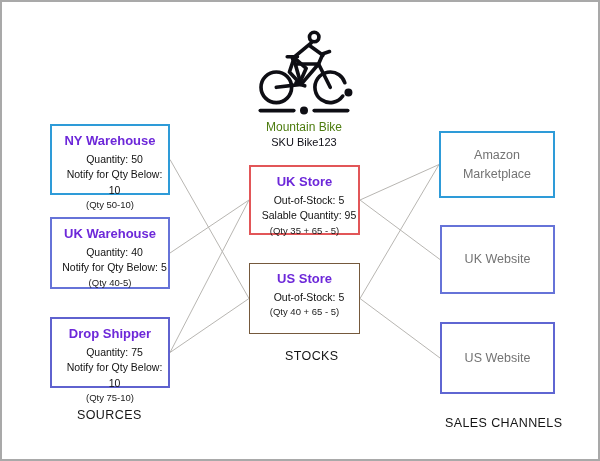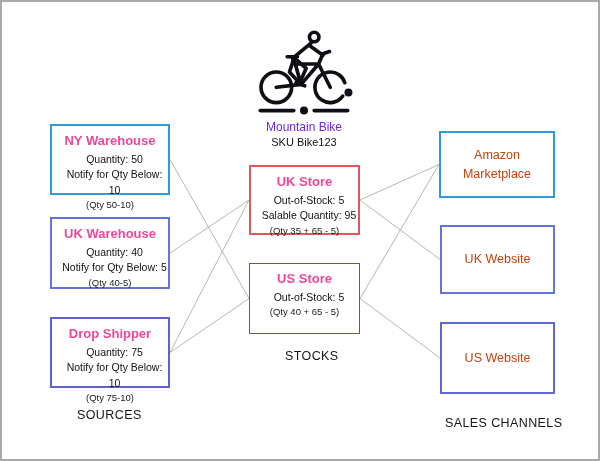--- a/index.html
+++ b/index.html
@@ -1,32 +1,32 @@
 <!DOCTYPE html>
 <html><head>
 <meta charset="utf-8">
 <style>
   html,body{margin:0;padding:0;background:#fff;font-family:"Liberation Sans",sans-serif;}
   #canvas{position:relative;width:600px;height:461px;box-sizing:border-box;
           border:2px solid #a9a9a9;background:#fff;overflow:hidden;}
   #edge-layer{position:absolute;left:0;top:0;width:100%;height:100%;z-index:0;}
   .node{position:absolute;box-sizing:border-box;background:#fff;z-index:2;
         border:2px solid #888;text-align:center;color:#101018;}
-  .node-title{font-size:13px;font-weight:600;color:#ec4899;margin-top:7px;line-height:1.25;}
+  .node-title{font-size:13px;font-weight:600;color:#6d28d9;margin-top:7px;line-height:1.25;}
   .node-line{font-size:10.5px;line-height:1.45;color:#111;padding-left:9px;}
   .node-line.first{margin-top:3px;}
   .node-note{font-size:9.5px;color:#1a1a1a;margin-top:1px;}
   .channel-node{display:flex;align-items:center;justify-content:center;}
-  .channel-title{font-size:12.5px;color:#c2410c;line-height:1.45;max-width:92px;text-align:center;}
+  .channel-title{font-size:12.5px;color:#737373;line-height:1.45;max-width:92px;text-align:center;}
   .section-label{position:absolute;z-index:2;font-size:12.5px;color:#151515;
                  letter-spacing:0.4px;white-space:nowrap;}
   #product-header{position:absolute;left:232px;top:26px;width:140px;text-align:center;z-index:2;}
   #bike-icon{display:block;margin:0 auto;width:102px;height:88px;}
   #bike-icon *{stroke:#0e0e14;}
-  .product-name{font-size:12px;color:#6d28d9;margin-top:4px;line-height:1.25;}
+  .product-name{font-size:12px;color:#4d7c0f;margin-top:4px;line-height:1.25;}
   .product-sku{font-size:11px;color:#101018;line-height:1.3;}
 </style>
 </head>
 <body>
 
 <div id="canvas">
 
   <svg id="edge-layer">
       <line x1="168" y1="157.5" x2="247" y2="296.5" stroke="#b8b6b2" stroke-width="1"></line>
       <line x1="168" y1="251" x2="247" y2="198" stroke="#b8b6b2" stroke-width="1"></line>

